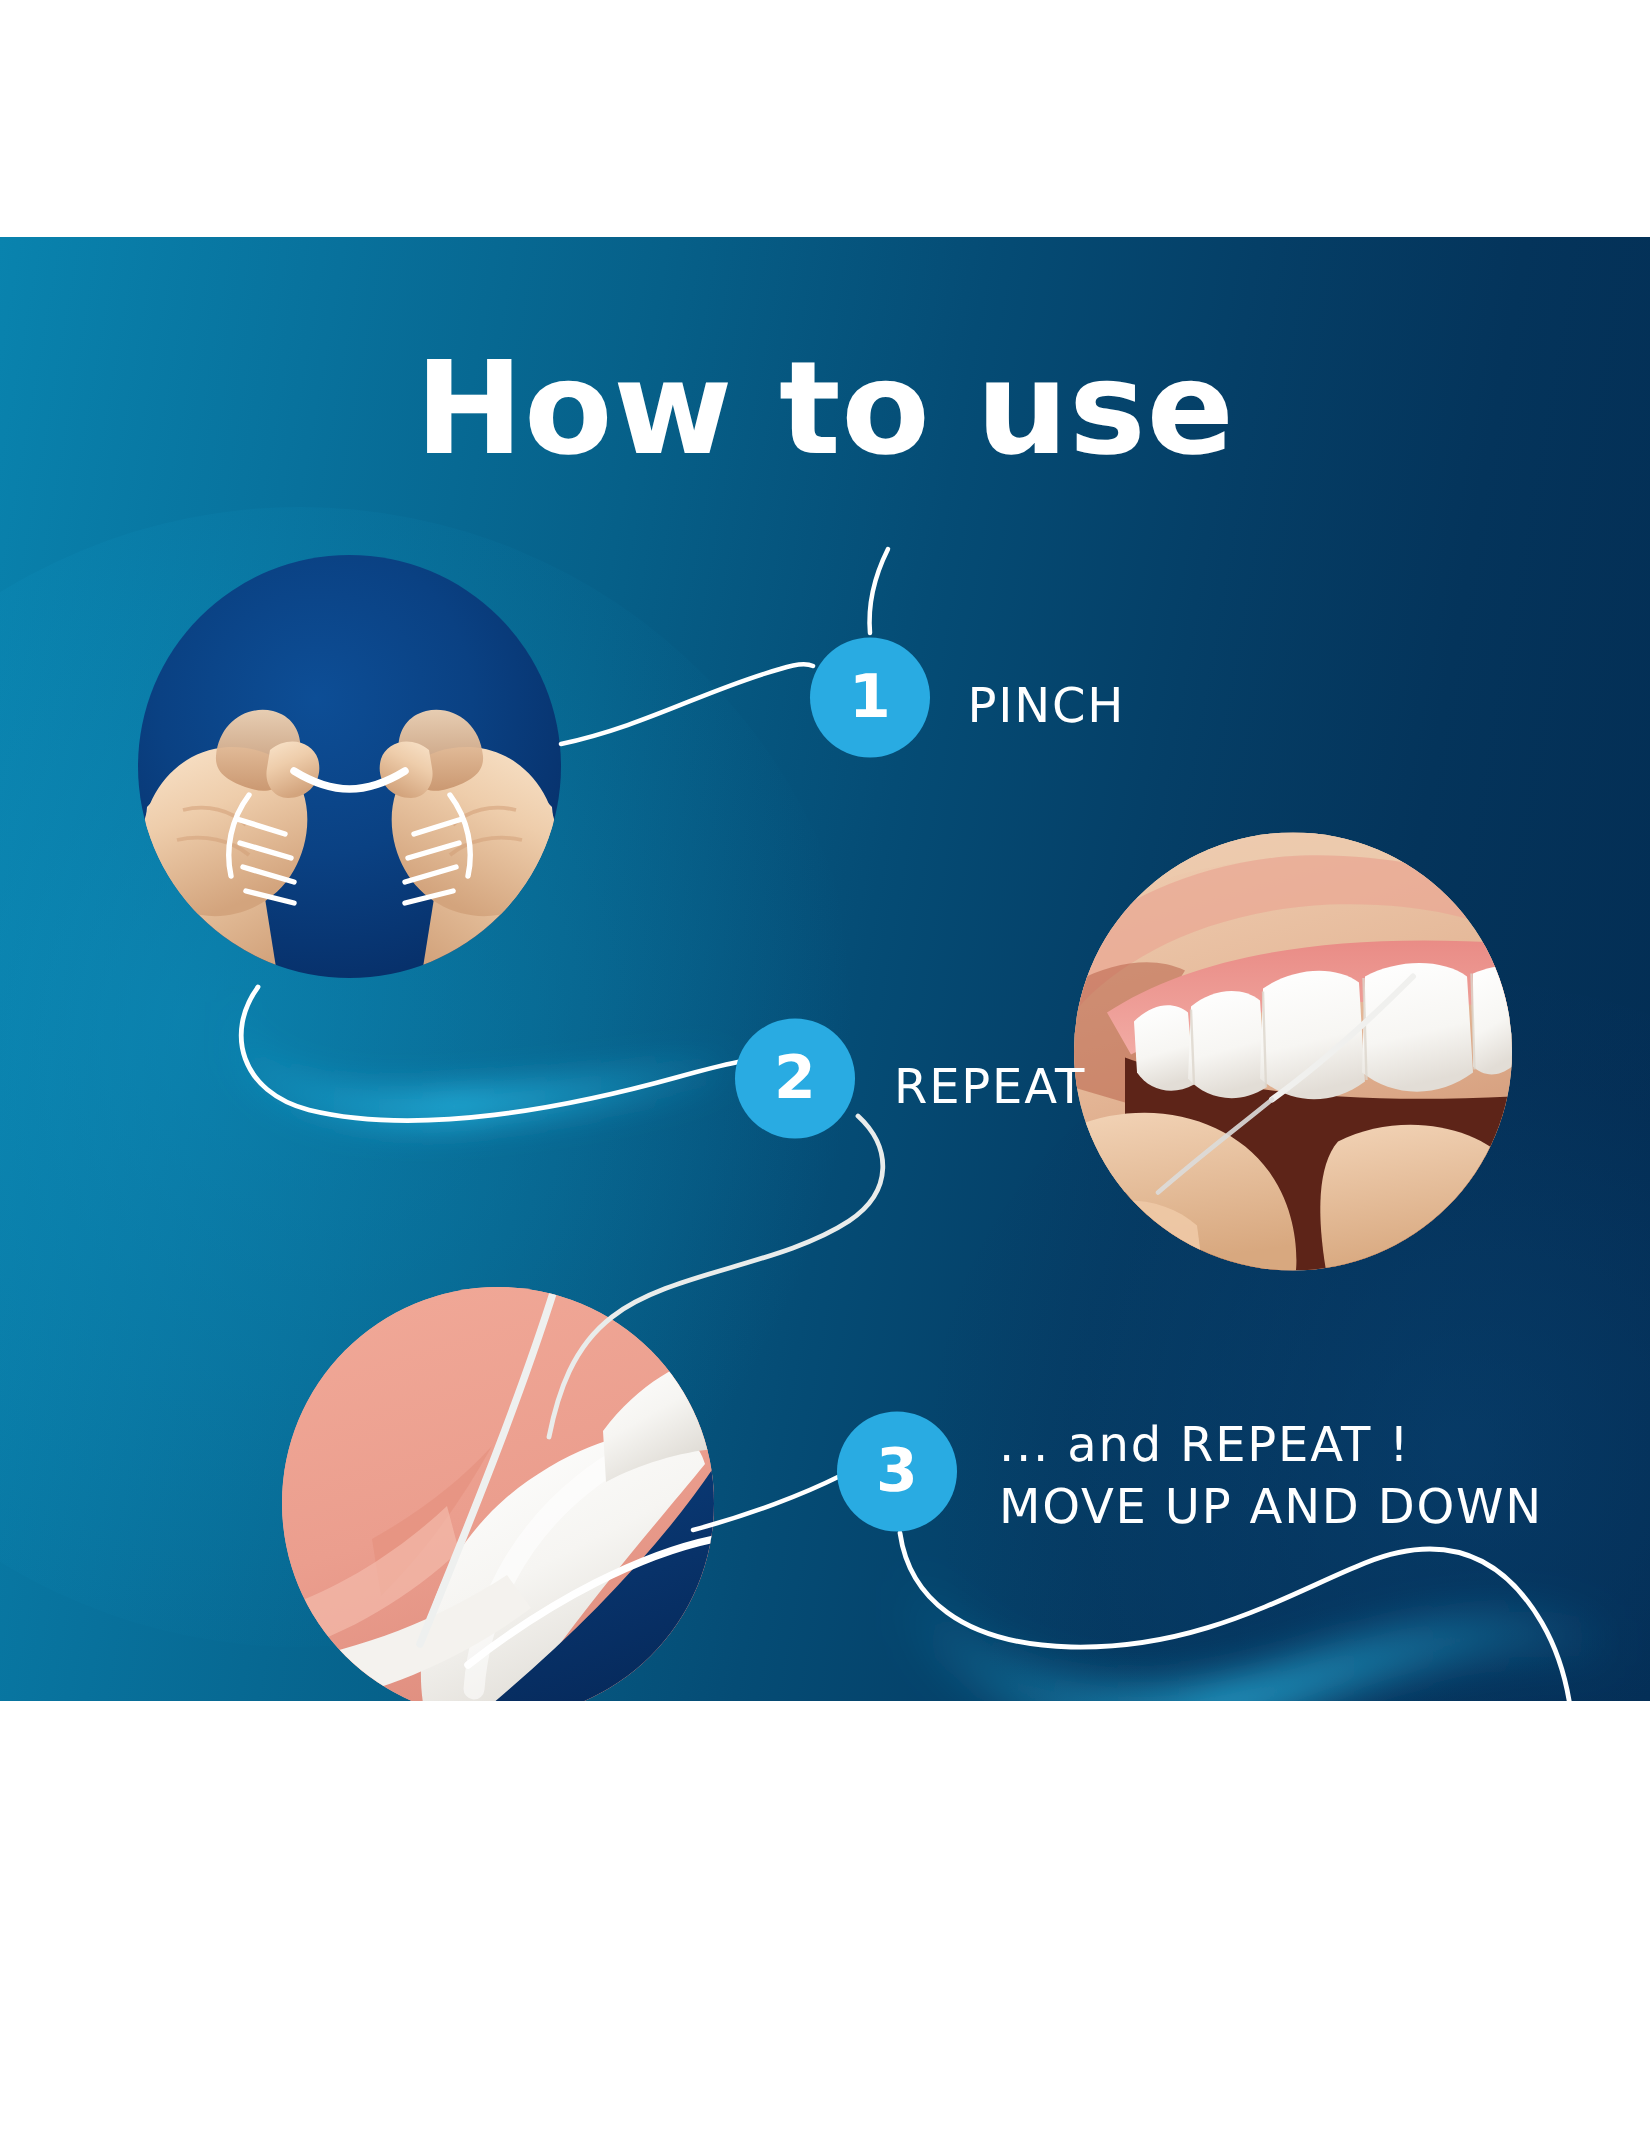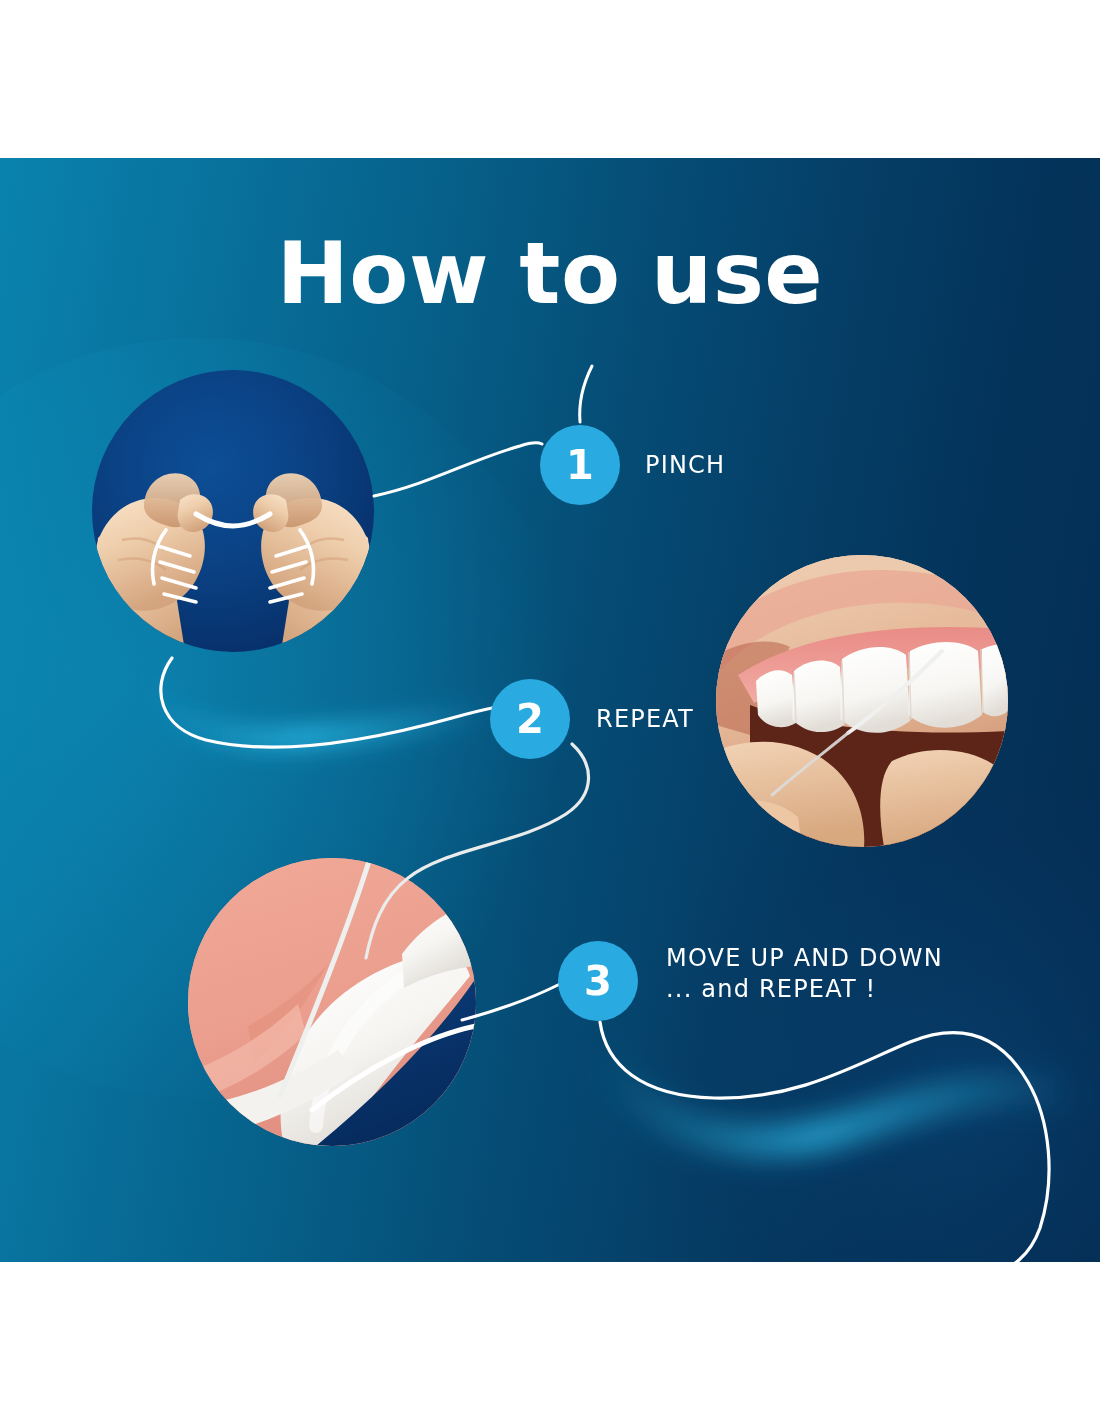--- a/index.html
+++ b/index.html
@@ -12,21 +12,21 @@
     height: 1422px;
     overflow: hidden;
     font-family: "Liberation Sans", sans-serif;
   }
 
   #poster {
     position: absolute;
     left: 0;
     top: 158px;
     width: 1100px;
-    height: 1104px;
+    height: 976px;
     overflow: hidden;
     background: linear-gradient(100deg,
                 #0983ae 0%,
                 #08719c 18%,
                 #066089 35%,
                 #054c75 52%,
                 #053f67 66%,
                 #04345b 80%,
                 #032c52 100%);
   }
@@ -133,21 +133,21 @@
     font-family: "DejaVu Sans", sans-serif;
     line-height: 1;
   }
   #badge-1 { left: 540px; top: 267px; }
   #badge-2 { left: 490px; top: 521px; }
   #badge-3 { left: 558px; top: 783px; }
 
   .step-label {
     position: absolute;
     color: #ffffff;
-    font-size: 24px;
+    font-size: 32px;
     font-weight: 400;
     letter-spacing: 1.2px;
     font-family: "DejaVu Sans", sans-serif;
     white-space: nowrap;
     line-height: 1.28;
   }
   #label-1 { left: 645px; top: 292px; }
   #label-2 { left: 596px; top: 546px; }
   #label-3 { left: 666px; top: 785px; }
 </style>
@@ -366,17 +366,17 @@
   </svg>
 
   <div class="badge" id="badge-1">1</div>
   <div class="step-label" id="label-1">PINCH</div>
 
   <div class="badge" id="badge-2">2</div>
   <div class="step-label" id="label-2">REPEAT</div>
 
   <div class="badge" id="badge-3">3</div>
   <div class="step-label" id="label-3">
+    <div>... and REPEAT !</div>
     <div>MOVE UP AND DOWN</div>
-    <div>... and REPEAT !</div>
   </div>
 
 </div>
 
 </body></html>

